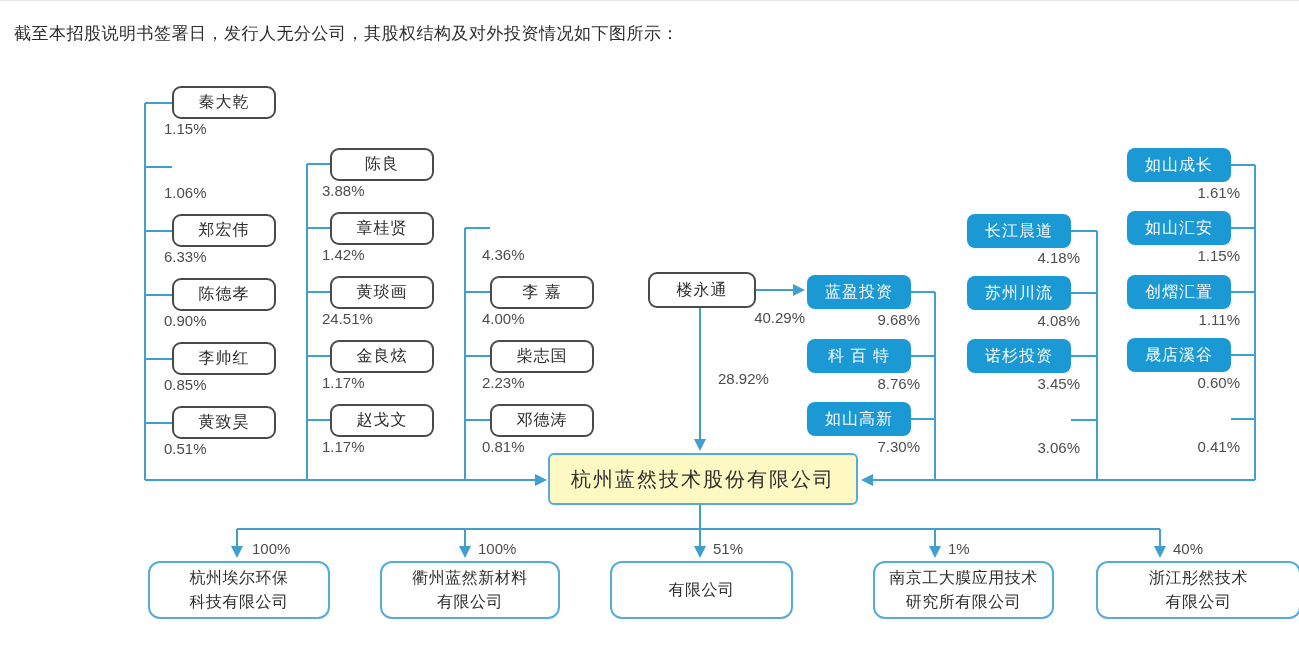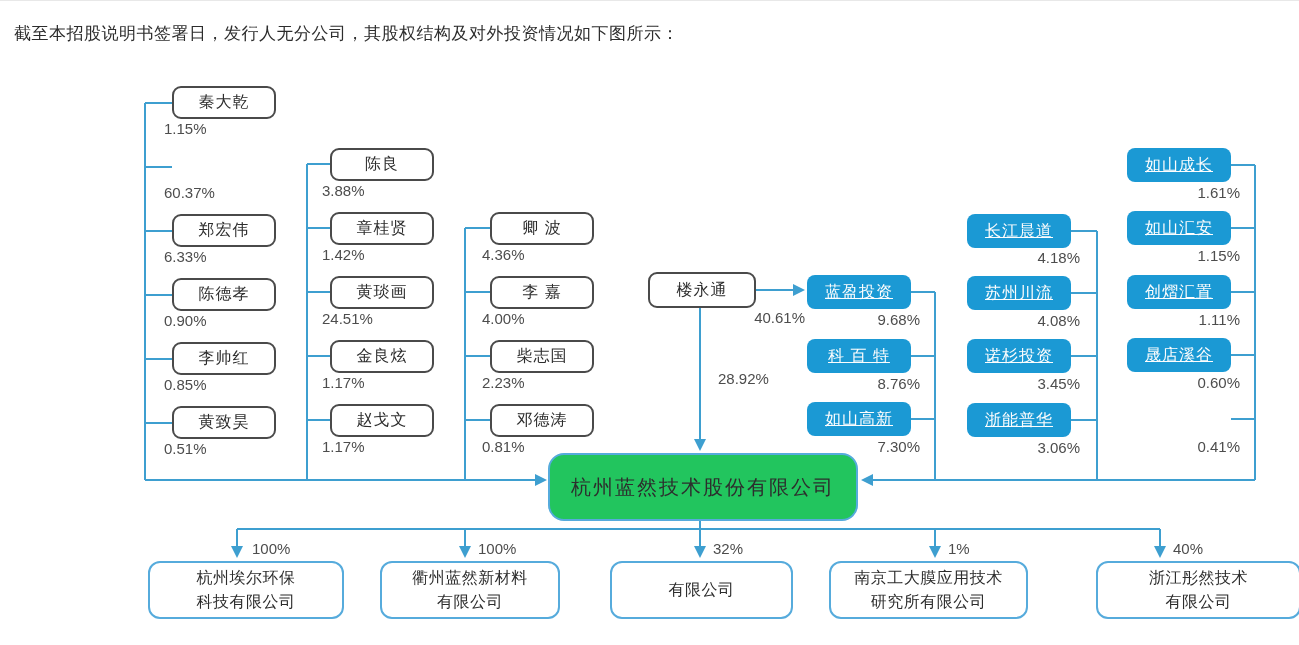--- a/index.html
+++ b/index.html
@@ -9,23 +9,23 @@
   .topline { position: absolute; left: 0; top: 0; width: 1299px; height: 1px; background: #e8e8e8; }
   .heading { position: absolute; left: 14px; top: 22px; font-size: 17px; color: #2d2d2d; letter-spacing: 0.5px; white-space: nowrap; }
   .wires { position: absolute; left: 0; top: 0; width: 1299px; height: 645px; }
 
   .pbox { position: absolute; width: 104px; height: 33px; background: #fff; border: 2px solid #4a4a4a;
           border-radius: 9px; display: flex; align-items: center; justify-content: center;
           font-size: 16px; color: #2d2d2d; letter-spacing: 1px; white-space: pre; z-index: 2; }
   .founder { width: 108px; height: 36px; }
   .bbox { position: absolute; width: 104px; height: 34px; background: #1b99d4; border: none;
           border-radius: 8px; display: flex; align-items: center; justify-content: center;
-          font-size: 16px; color: #fdfdfd; letter-spacing: 1px; white-space: pre; z-index: 2; text-decoration: underline; }
-  .company { position: absolute; left: 548px; top: 453px; width: 310px; height: 68px; background: #22c55e;
-             border: 2px solid #56abdc; border-radius: 16px; display: flex; align-items: center; justify-content: center;
+          font-size: 16px; color: #fdfdfd; letter-spacing: 1px; white-space: pre; z-index: 2; }
+  .company { position: absolute; left: 548px; top: 453px; width: 310px; height: 52px; background: #fef9c3;
+             border: 2px solid #56abdc; border-radius: 6px; display: flex; align-items: center; justify-content: center;
              font-size: 20px; color: #2d2d2d; letter-spacing: 2px; z-index: 2; }
   .sub { position: absolute; top: 561px; height: 58px; background: #fff; border: 2px solid #56abdc;
          border-radius: 12px; display: flex; flex-direction: column; align-items: center; justify-content: center;
          font-size: 16px; color: #2d2d2d; line-height: 1.5; letter-spacing: 0.5px; z-index: 2; }
   .pct { position: absolute; font-size: 15px; color: #4d4d4d; white-space: nowrap; z-index: 2; }
   .pct.r { width: 100px; text-align: right; }
 </style>
 </head>
 <body>
 
@@ -54,98 +54,96 @@
       <path d="M237 529 V555" marker-end="url(#arr)"></path>
       <path d="M465 529 V555" marker-end="url(#arr)"></path>
       <path d="M700 529 V555" marker-end="url(#arr)"></path>
       <path d="M935 529 V555" marker-end="url(#arr)"></path>
       <path d="M1160 529 V555" marker-end="url(#arr)"></path>
     </g>
   </svg>
 
   <div class="pbox" style="left:172px;top:86px">秦大乾</div>
   <div class="pct" style="left:164px;top:120px">1.15%</div>
-  <div class="pct" style="left:164px;top:184px">60.37%</div>
+  <div class="pct" style="left:164px;top:184px">1.06%</div>
   <div class="pbox" style="left:172px;top:214px">郑宏伟</div>
   <div class="pct" style="left:164px;top:248px">6.33%</div>
   <div class="pbox" style="left:172px;top:278px">陈德孝</div>
   <div class="pct" style="left:164px;top:312px">0.90%</div>
   <div class="pbox" style="left:172px;top:342px">李帅红</div>
   <div class="pct" style="left:164px;top:376px">0.85%</div>
   <div class="pbox" style="left:172px;top:406px">黄致昊</div>
   <div class="pct" style="left:164px;top:440px">0.51%</div>
 
   <div class="pbox" style="left:330px;top:148px">陈良</div>
   <div class="pct" style="left:322px;top:182px">3.88%</div>
   <div class="pbox" style="left:330px;top:212px">章桂贤</div>
   <div class="pct" style="left:322px;top:246px">1.42%</div>
   <div class="pbox" style="left:330px;top:276px">黄琰画</div>
   <div class="pct" style="left:322px;top:310px">24.51%</div>
   <div class="pbox" style="left:330px;top:340px">金良炫</div>
   <div class="pct" style="left:322px;top:374px">1.17%</div>
   <div class="pbox" style="left:330px;top:404px">赵戈文</div>
   <div class="pct" style="left:322px;top:438px">1.17%</div>
 
-  <div class="pbox" style="left:490px;top:212px">卿 波</div>
   <div class="pct" style="left:482px;top:246px">4.36%</div>
   <div class="pbox" style="left:490px;top:276px">李 嘉</div>
   <div class="pct" style="left:482px;top:310px">4.00%</div>
   <div class="pbox" style="left:490px;top:340px">柴志国</div>
   <div class="pct" style="left:482px;top:374px">2.23%</div>
   <div class="pbox" style="left:490px;top:404px">邓德涛</div>
   <div class="pct" style="left:482px;top:438px">0.81%</div>
 
   <div class="pbox founder" style="left:648px;top:272px">楼永通</div>
-  <div class="pct r" style="left:705px;top:309px">40.61%</div>
+  <div class="pct r" style="left:705px;top:309px">40.29%</div>
   <div class="pct" style="left:718px;top:370px">28.92%</div>
 
   <div class="bbox" style="left:807px;top:275px">蓝盈投资</div>
   <div class="pct r" style="left:820px;top:311px">9.68%</div>
   <div class="bbox" style="left:807px;top:339px">科 百 特</div>
   <div class="pct r" style="left:820px;top:375px">8.76%</div>
   <div class="bbox" style="left:807px;top:402px">如山高新</div>
   <div class="pct r" style="left:820px;top:438px">7.30%</div>
 
   <div class="bbox" style="left:967px;top:214px">长江晨道</div>
   <div class="pct r" style="left:980px;top:249px">4.18%</div>
   <div class="bbox" style="left:967px;top:276px">苏州川流</div>
   <div class="pct r" style="left:980px;top:312px">4.08%</div>
   <div class="bbox" style="left:967px;top:339px">诺杉投资</div>
   <div class="pct r" style="left:980px;top:375px">3.45%</div>
-  <div class="bbox" style="left:967px;top:403px">浙能普华</div>
   <div class="pct r" style="left:980px;top:439px">3.06%</div>
 
   <div class="bbox" style="left:1127px;top:148px">如山成长</div>
   <div class="pct r" style="left:1140px;top:184px">1.61%</div>
   <div class="bbox" style="left:1127px;top:211px">如山汇安</div>
   <div class="pct r" style="left:1140px;top:247px">1.15%</div>
   <div class="bbox" style="left:1127px;top:275px">创熠汇置</div>
   <div class="pct r" style="left:1140px;top:311px">1.11%</div>
   <div class="bbox" style="left:1127px;top:338px">晟店溪谷</div>
   <div class="pct r" style="left:1140px;top:374px">0.60%</div>
   <div class="pct r" style="left:1140px;top:438px">0.41%</div>
 
   <div class="company">杭州蓝然技术股份有限公司</div>
 
   <div class="pct" style="left:252px;top:540px">100%</div>
-  <div class="sub" style="left:148px;width:196px">
+  <div class="sub" style="left:148px;width:182px">
     <span>杭州埃尔环保</span>
     <span>科技有限公司</span>
   </div>
   <div class="pct" style="left:478px;top:540px">100%</div>
   <div class="sub" style="left:380px;width:180px">
     <span>衢州蓝然新材料</span>
     <span>有限公司</span>
   </div>
-  <div class="pct" style="left:713px;top:540px">32%</div>
+  <div class="pct" style="left:713px;top:540px">51%</div>
   <div class="sub" style="left:610px;width:183px">
     <span>有限公司</span>
   </div>
   <div class="pct" style="left:948px;top:540px">1%</div>
-  <div class="sub" style="left:829px;width:199px">
+  <div class="sub" style="left:873px;width:181px">
     <span>南京工大膜应用技术</span>
     <span>研究所有限公司</span>
   </div>
   <div class="pct" style="left:1173px;top:540px">40%</div>
   <div class="sub" style="left:1096px;width:205px">
     <span>浙江彤然技术</span>
     <span>有限公司</span>
   </div>
 </div>
 

